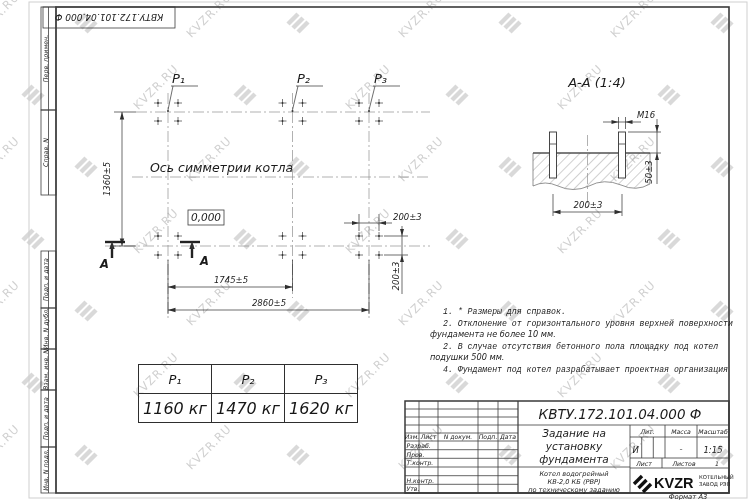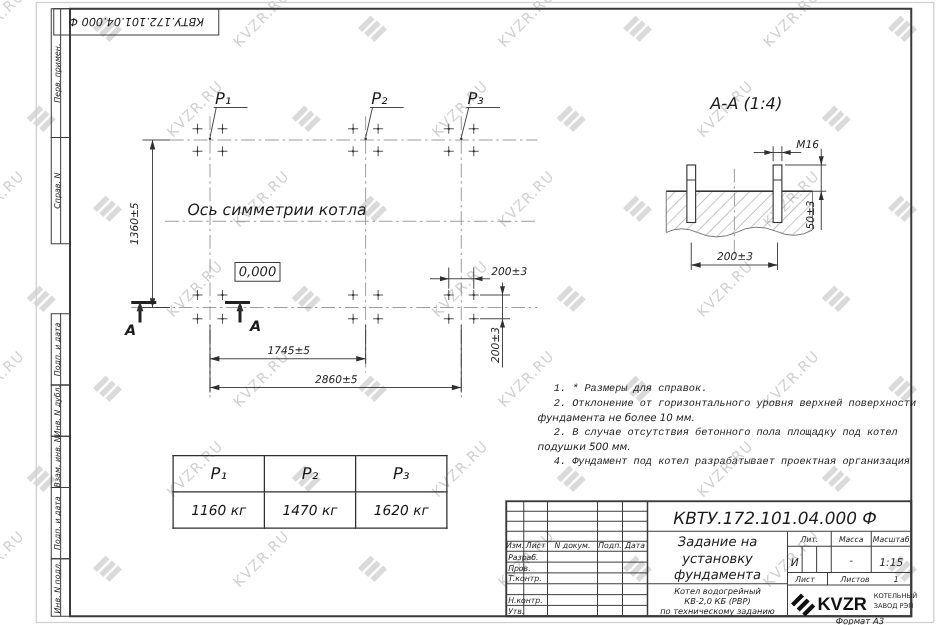--- a/index.html
+++ b/index.html
@@ -17,21 +17,21 @@
   .arr{fill:#2f2f2f;stroke:none;}
   .frame{stroke:#3a3a3a;fill:none;}
   #notes{position:absolute;left:430px;top:306px;z-index:3;color:#1b1b1b;
          font-style:italic;font-size:8.2px;line-height:11.6px;}
   .nl{white-space:nowrap;}
   .ind{padding-left:13px;font-family:Liberation Mono, monospace;}
   #load-table{position:absolute;left:138px;top:364px;z-index:3;border-collapse:collapse;}
   #load-table td{width:70px;height:26px;border:1.3px solid #2e2e2e;text-align:center;
                  font-style:italic;color:#161616;}
   #load-table tr.hdr td{font-size:13px;}
-  #load-table tr.val td{font-size:11px;}
+  #load-table tr.val td{font-size:16px;}
 </style>
 </head>
 <body>
 
 <div id="wm-layer">
     <div class="wm-text" style="left: -32px; top: 8px;">KVZR.RU</div>
     <div class="wm-logo" style="left: 74px; top: 8px;"><svg width="26" height="26" viewBox="0 0 26 26">
         <g stroke="#b5b5b5" stroke-width="4.4" opacity="0.5">
           <line x1="2" y1="16" x2="12" y2="6"></line>
           <line x1="7" y1="20" x2="17" y2="10"></line>

